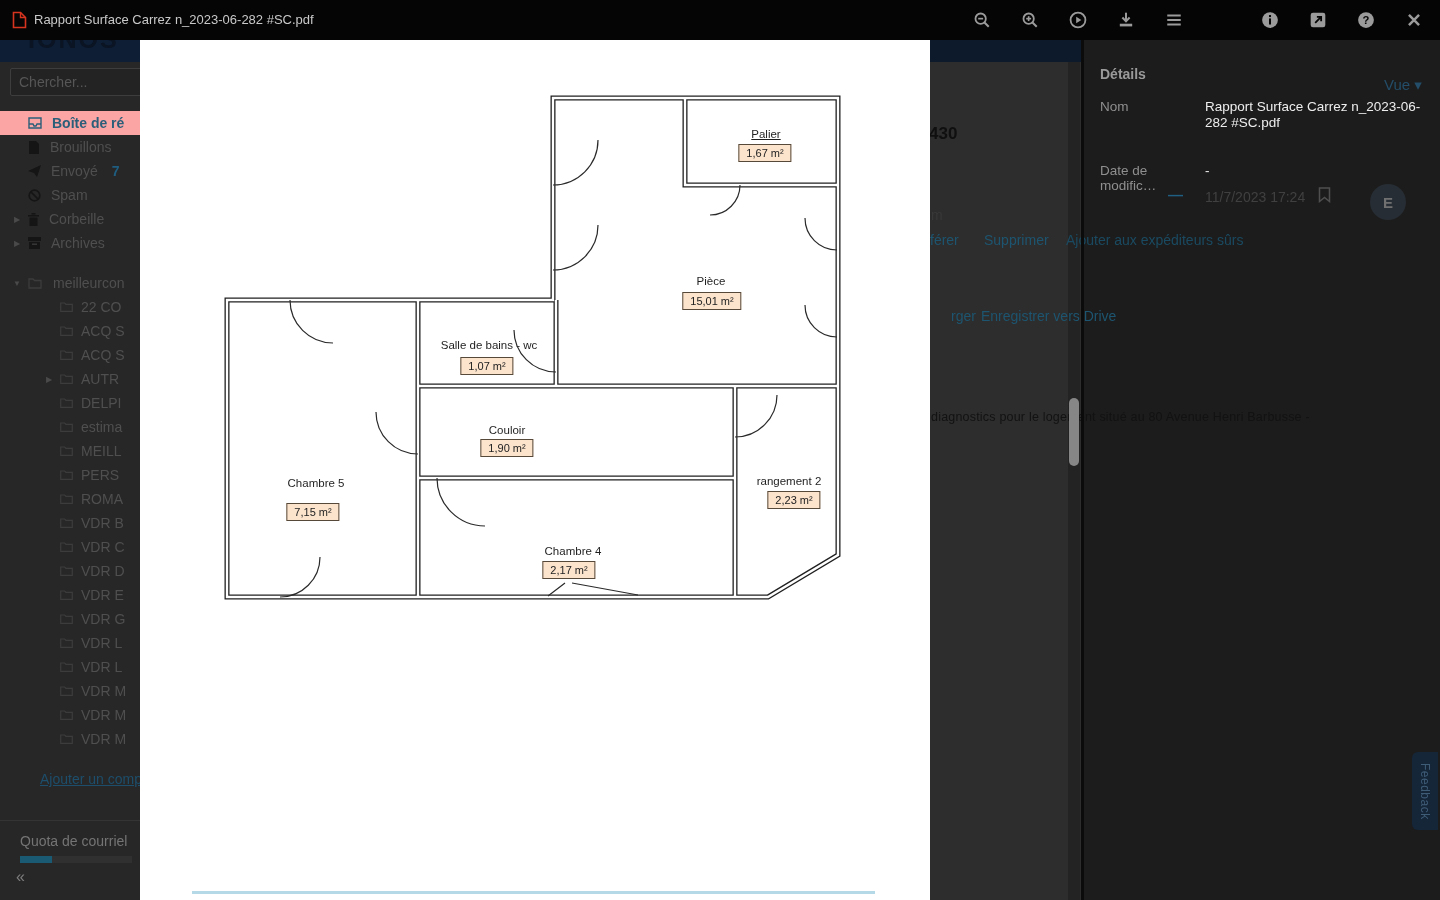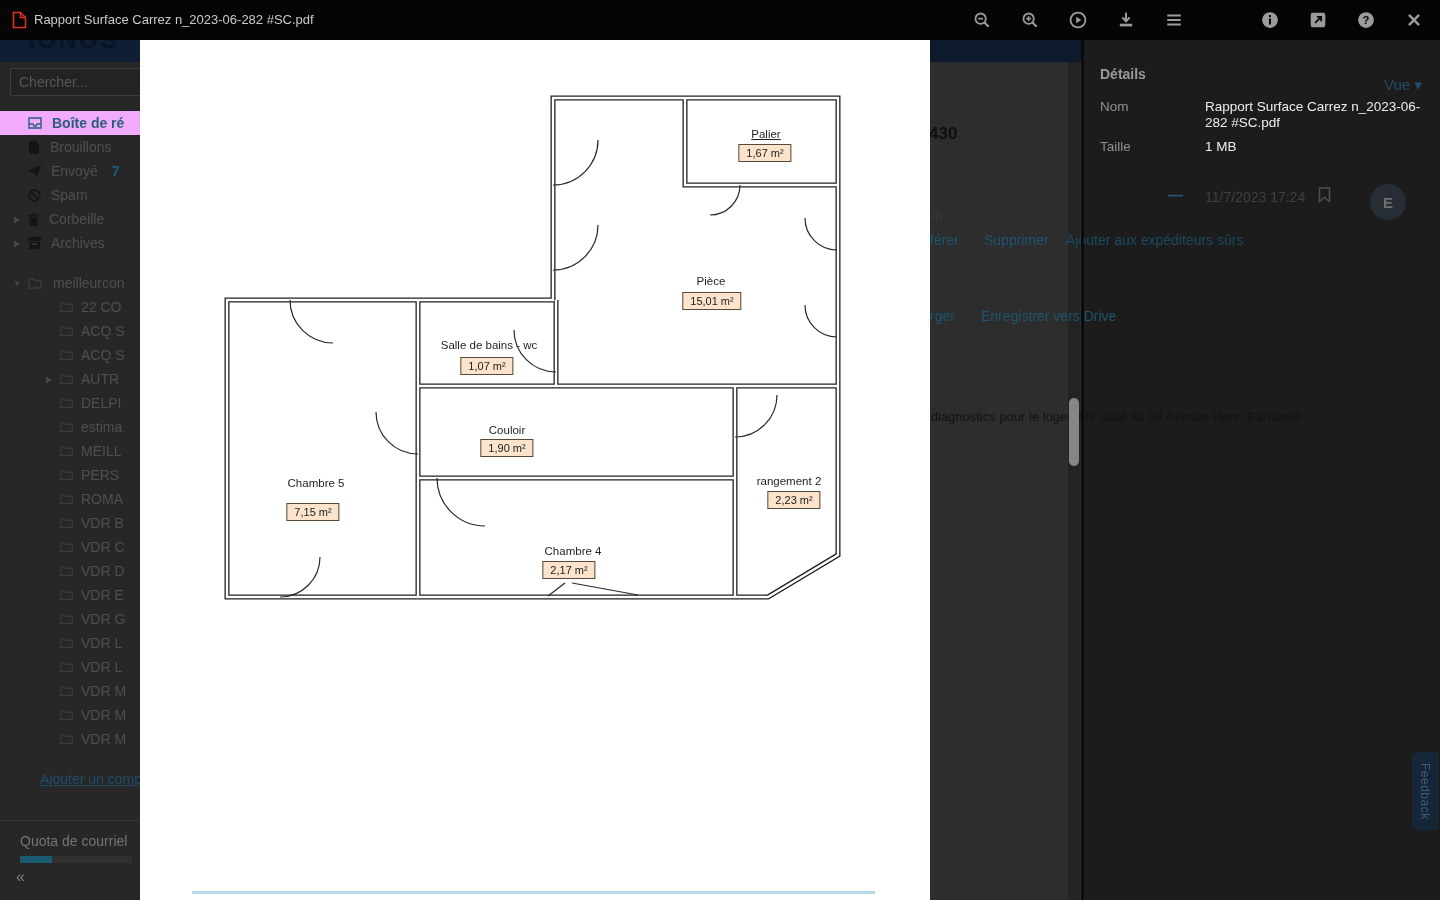--- a/index.html
+++ b/index.html
@@ -25,21 +25,21 @@
   .sidebar{left:0;top:62px;width:160px;height:838px;background:#272727;z-index:2;overflow:hidden;}
   .searchbox{position:absolute;left:10px;top:6px;width:124px;height:26px;background:#232323;
              border:1px solid #3d3d3d;border-radius:2px;color:#565656;font-size:14px;
              padding:0 0 0 8px;outline:none;font-family:inherit;}
   .searchbox::placeholder{color:#565656;opacity:1;}
   .folderlist{position:absolute;left:0;top:49px;right:0;}
   .frow{height:24px;display:flex;align-items:center;white-space:nowrap;}
   .frow .caret{width:10px;margin-left:12px;font-size:8px;color:#4a4a4a;flex:none;text-align:center;}
   .frow .fic{margin-left:6px;flex:none;}
   .frow .flabel{margin-left:10px;font-size:14px;color:#4f4f4f;}
-  .frow.sel{background:#f0abfc;}
+  .frow.sel{background:#fca5a5;}
   .frow.sel .flabel{color:#2b5e79;font-weight:bold;}
   .fcount{margin-left:14px;font-size:14px;color:#1f5d80;font-weight:bold;}
   .frow.parent{margin-top:16px;}
   .frow.sub .caret{margin-left:44px;}
   .frow.sub .flabel{margin-left:8px;}
   .addlink{display:inline-block;margin:20px 0 0 40px;font-size:14px;color:#1d4e6b;
            text-decoration:underline;white-space:nowrap;}
   .quota{position:absolute;left:0;top:758px;right:0;}
   .quota .divider{height:1px;background:#343434;}
   .quota .qlabel{margin:12px 0 0 20px;font-size:14px;color:#747474;}
@@ -333,21 +333,21 @@
   <div class="collapse">«</div>
 </div>
 
 <div class="abs midcol"></div>
 
 <span class="frag subject-frag">430</span>
 <span class="frag sender-frag">m</span>
 <span class="frag bluelink" style="left:930px;top:232px;">férer</span>
 <span class="frag bluelink" style="left:984px;top:232px;">Supprimer</span>
 <span class="frag bluelink" style="left:1066px;top:232px;color:#1a4a61;">Ajouter aux expéditeurs sûrs</span>
-<span class="frag bluelink" style="left:930px;top:308px;">rger</span>
+<span class="frag bluelink" style="left:930px;top:308px;padding-left:21px;">rger</span>
 <span class="frag bluelink" style="left:981px;top:308px;">Enregistrer vers Drive</span>
 <span class="frag bodyline">diagnostics pour le logement situé au 80 Avenue Henri Barbusse -</span>
 <span class="frag datedash">—</span>
 <span class="frag datetxt">11/7/2023 17:24</span>
 <span class="frag bookmark">
   <svg width="13" height="16" viewBox="0 0 13 16">
       <path d="M1.5 1h10v13.5L6.5 10.5 1.5 14.5z" fill="none" stroke="#4f4f4f" stroke-width="1.5"></path>
     </svg>
 </span>
 <div class="frag mini-avatar">
@@ -358,23 +358,23 @@
 <div class="abs sbtrack"></div>
 <div class="abs sbthumb"></div>
 <div class="abs paneledge"></div>
 
 <div class="abs panel">
   <div class="p-title">Détails</div>
   <div class="p-row" style="top:59px;">
     <div class="p-label">Nom</div>
     <div class="p-value">Rapport Surface Carrez n_2023-06-282 #SC.pdf</div>
   </div>
-  <div class="p-row" style="top:99px;">
-    <div class="p-label">Taille</div>
-    <div class="p-value">1 MB</div>
+  <div class="p-row" style="top:123px;">
+    <div class="p-label">Date de modific…</div>
+    <div class="p-value">-</div>
   </div>
 </div>
 
 <div class="abs feedback">
   <span>Feedback</span>
 </div>
 
 <div class="abs page">
   <svg class="plan-svg" width="790" height="860" viewBox="0 0 790 860">
     <g>

